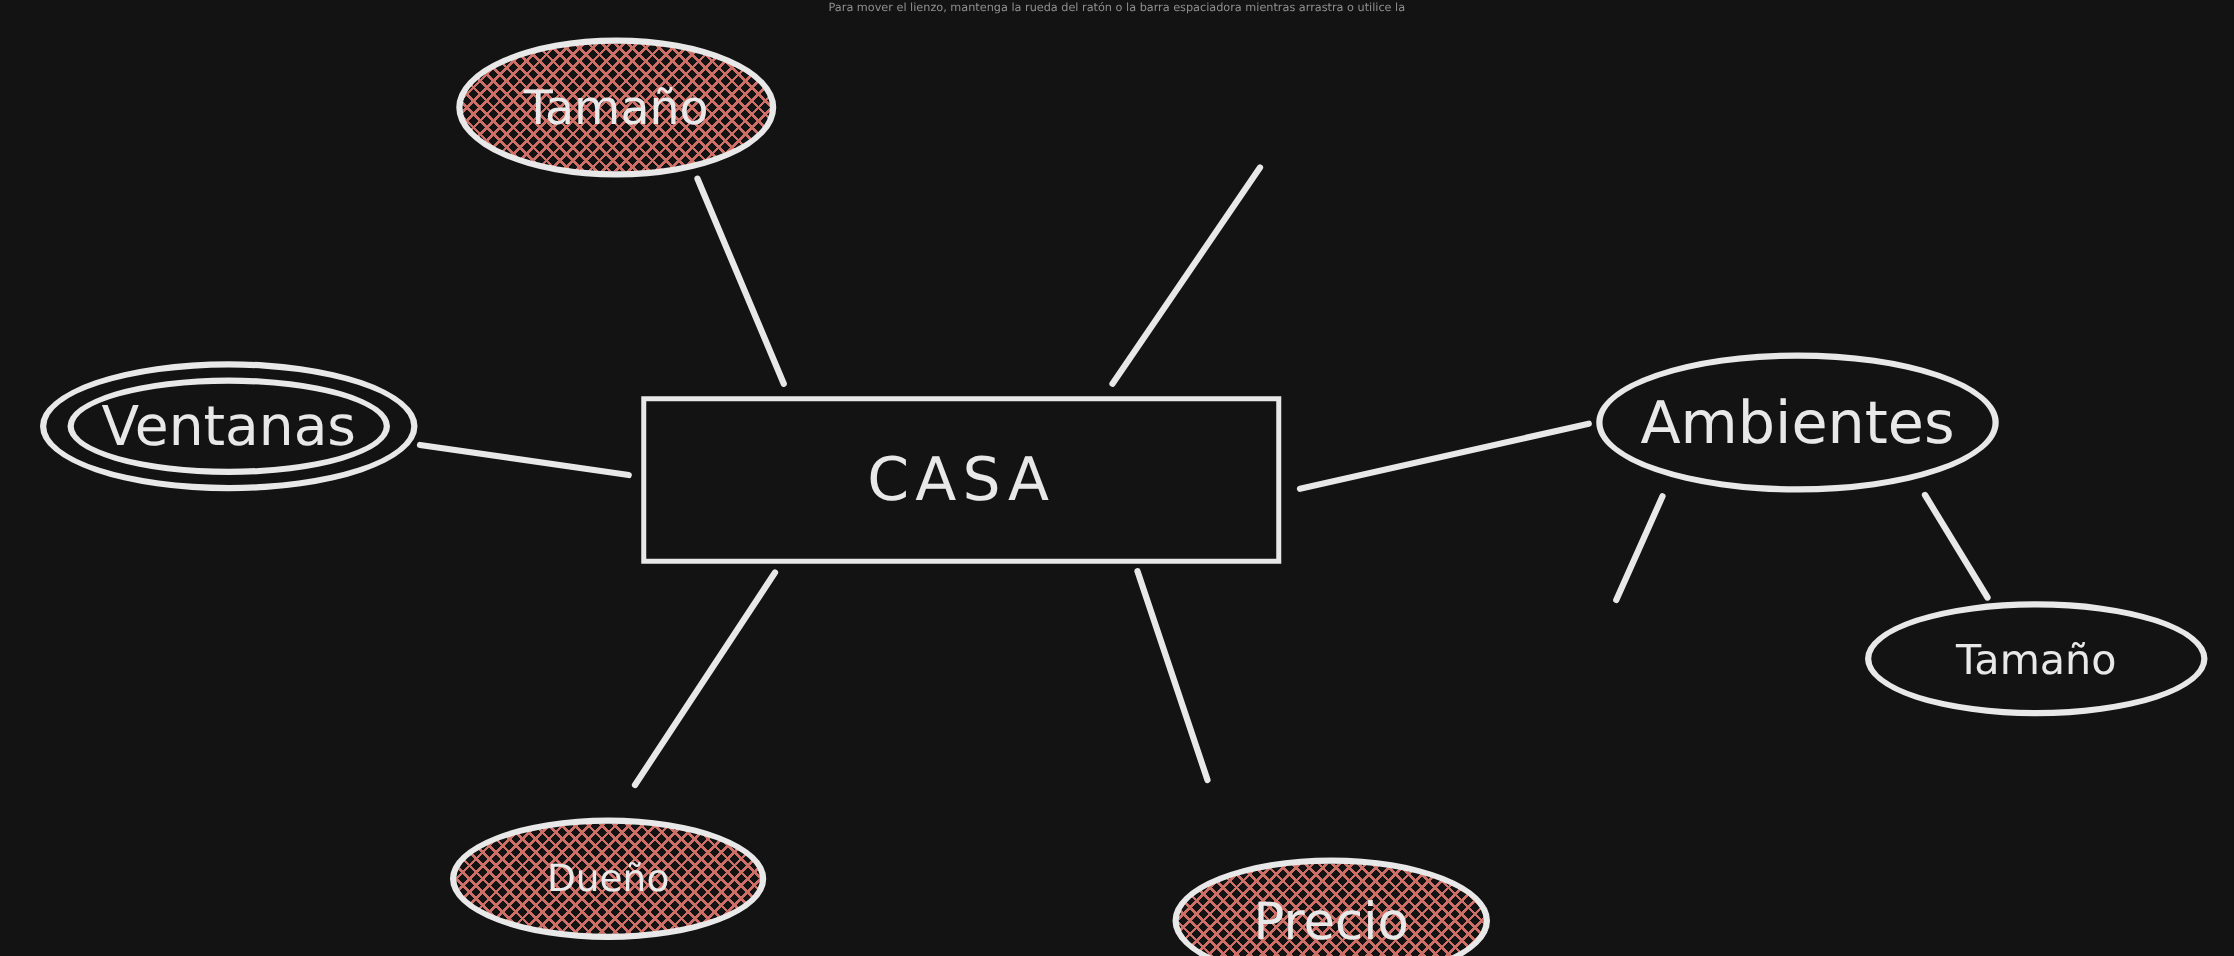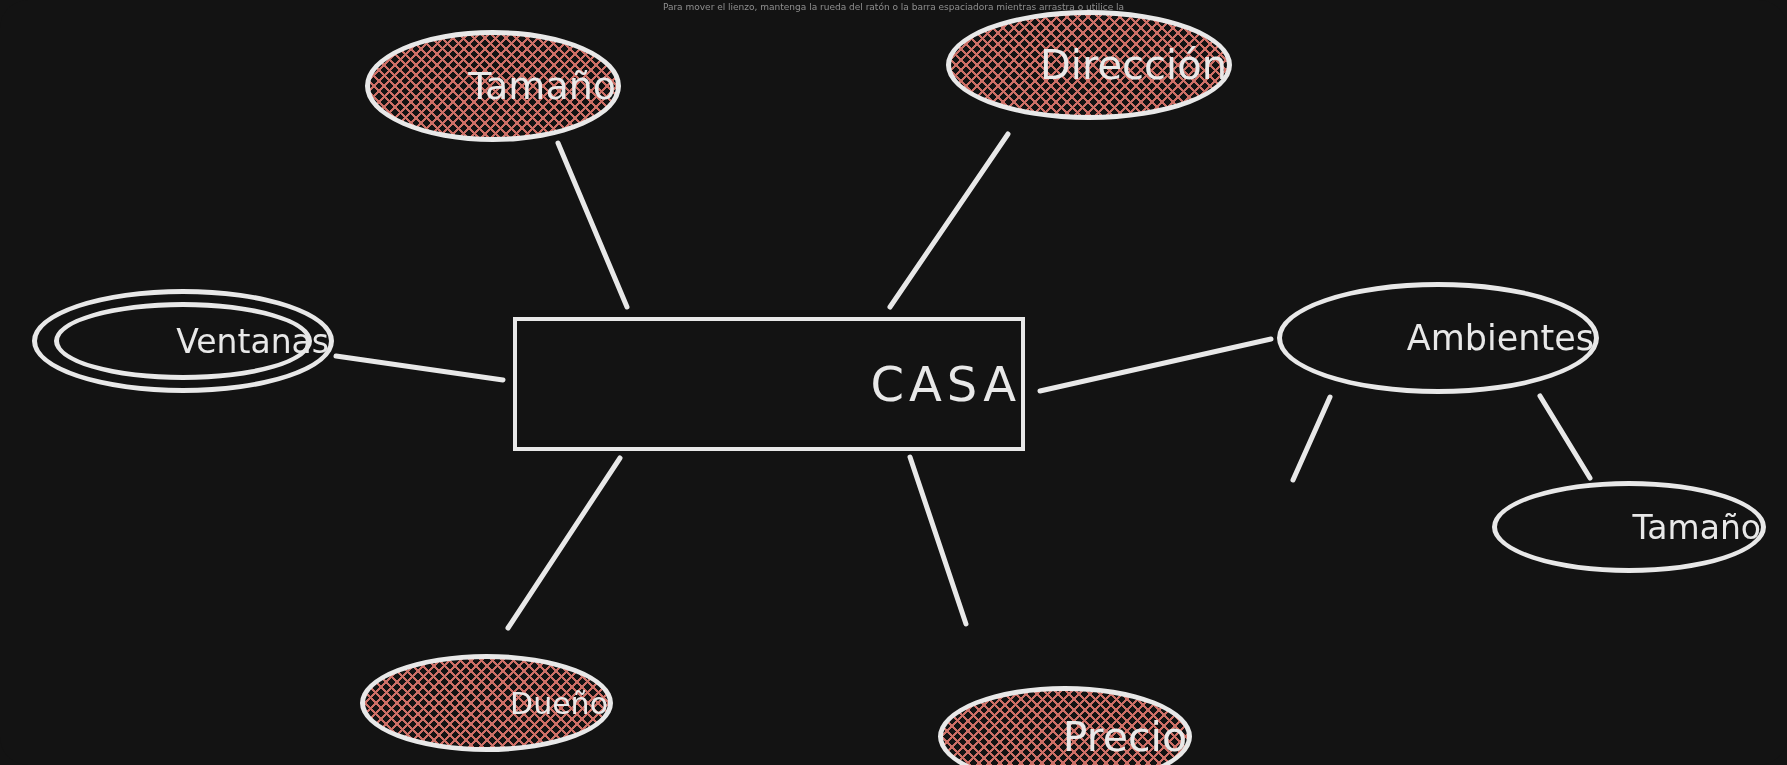--- a/index.html
+++ b/index.html
@@ -11,44 +11,44 @@
   html,body{margin:0;padding:0;background:var(--bg);}
   body{font-family:"DejaVu Sans", sans-serif;}
   .canvas{
     position:relative;width:1787px;height:765px;background:var(--bg);
     overflow:hidden;
     border-radius:28px;
   }
   .edges{position:absolute;left:0;top:0;width:1787px;height:765px;}
   .edges line{stroke:var(--stroke);stroke-width:5;stroke-linecap:round;}
   .node{
-    position:absolute;display:flex;align-items:center;justify-content:flex-end;
+    position:absolute;display:flex;align-items:center;justify-content:center;
     color:var(--stroke);white-space:nowrap;box-sizing:border-box;
   }
   .ellipse{
     border:5px solid var(--stroke);border-radius:50%;
   }
   .crosshatch{
     background-image:
       repeating-linear-gradient(45deg, var(--ch) 0, var(--ch) 2.1px, transparent 2.1px, transparent 7.5px),
       repeating-linear-gradient(135deg, var(--ch) 0, var(--ch) 2.1px, transparent 2.1px, transparent 7.5px);
   }
   .rect{
     border:4px solid var(--stroke);
   }
   .inner-ring{
     position:absolute;inset:8px 17px;border:5px solid var(--stroke);border-radius:50%;
   }
   .lbl{position:relative;z-index:2;}
   
   .n-tamano-casa{left:365px;top:30px;width:256px;height:112px;font-size:38px;}
   .n-direccion{left:946px;top:10px;width:286px;height:110px;font-size:40px;}
-  .n-ventanas{left:32px;top:289px;width:302px;height:104px;font-size:33px;}
+  .n-ventanas{left:32px;top:289px;width:302px;height:104px;font-size:44px;}
   .n-casa{left:513px;top:317px;width:512px;height:134px;font-size:48px;letter-spacing:5px;}
-  .n-ambientes{left:1277px;top:282px;width:322px;height:112px;font-size:35px;}
+  .n-ambientes{left:1277px;top:282px;width:322px;height:112px;font-size:47px;}
   .n-tipo{left:1172px;top:497px;width:196px;height:90px;font-size:30px;}
   .n-tamano-ambientes{left:1492px;top:481px;width:274px;height:92px;font-size:33px;}
   .n-dueno{left:360px;top:654px;width:253px;height:98px;font-size:30px;}
   .n-precio{left:938px;top:686px;width:254px;height:101px;font-size:41px;}
   .hint{
     position:absolute;left:0;top:2px;width:100%;text-align:center;
     color:var(--hint);font-size:9px;line-height:11px;z-index:3;
   }
   .hint div{pointer-events:none;}
 </style>
@@ -69,23 +69,20 @@
     <line x1="910" y1="457" x2="966" y2="624"></line>
     <line x1="1040" y1="391" x2="1271" y2="339"></line>
     <line x1="1330" y1="397" x2="1293" y2="480"></line>
     <line x1="1540" y1="396" x2="1590" y2="478"></line>
   </svg>
 
   <div class="node ellipse crosshatch n-tamano-casa">
     <span class="lbl">Tamaño</span>
   </div>
 
-  <div class="node ellipse crosshatch n-direccion">
-    <span class="lbl">Dirección</span>
-  </div>
 
   <div class="node ellipse n-ventanas">
     <div class="inner-ring"></div>
     <span class="lbl">Ventanas</span>
   </div>
 
   <div class="node rect n-casa">
     <span class="lbl">CASA</span>
   </div>
 

